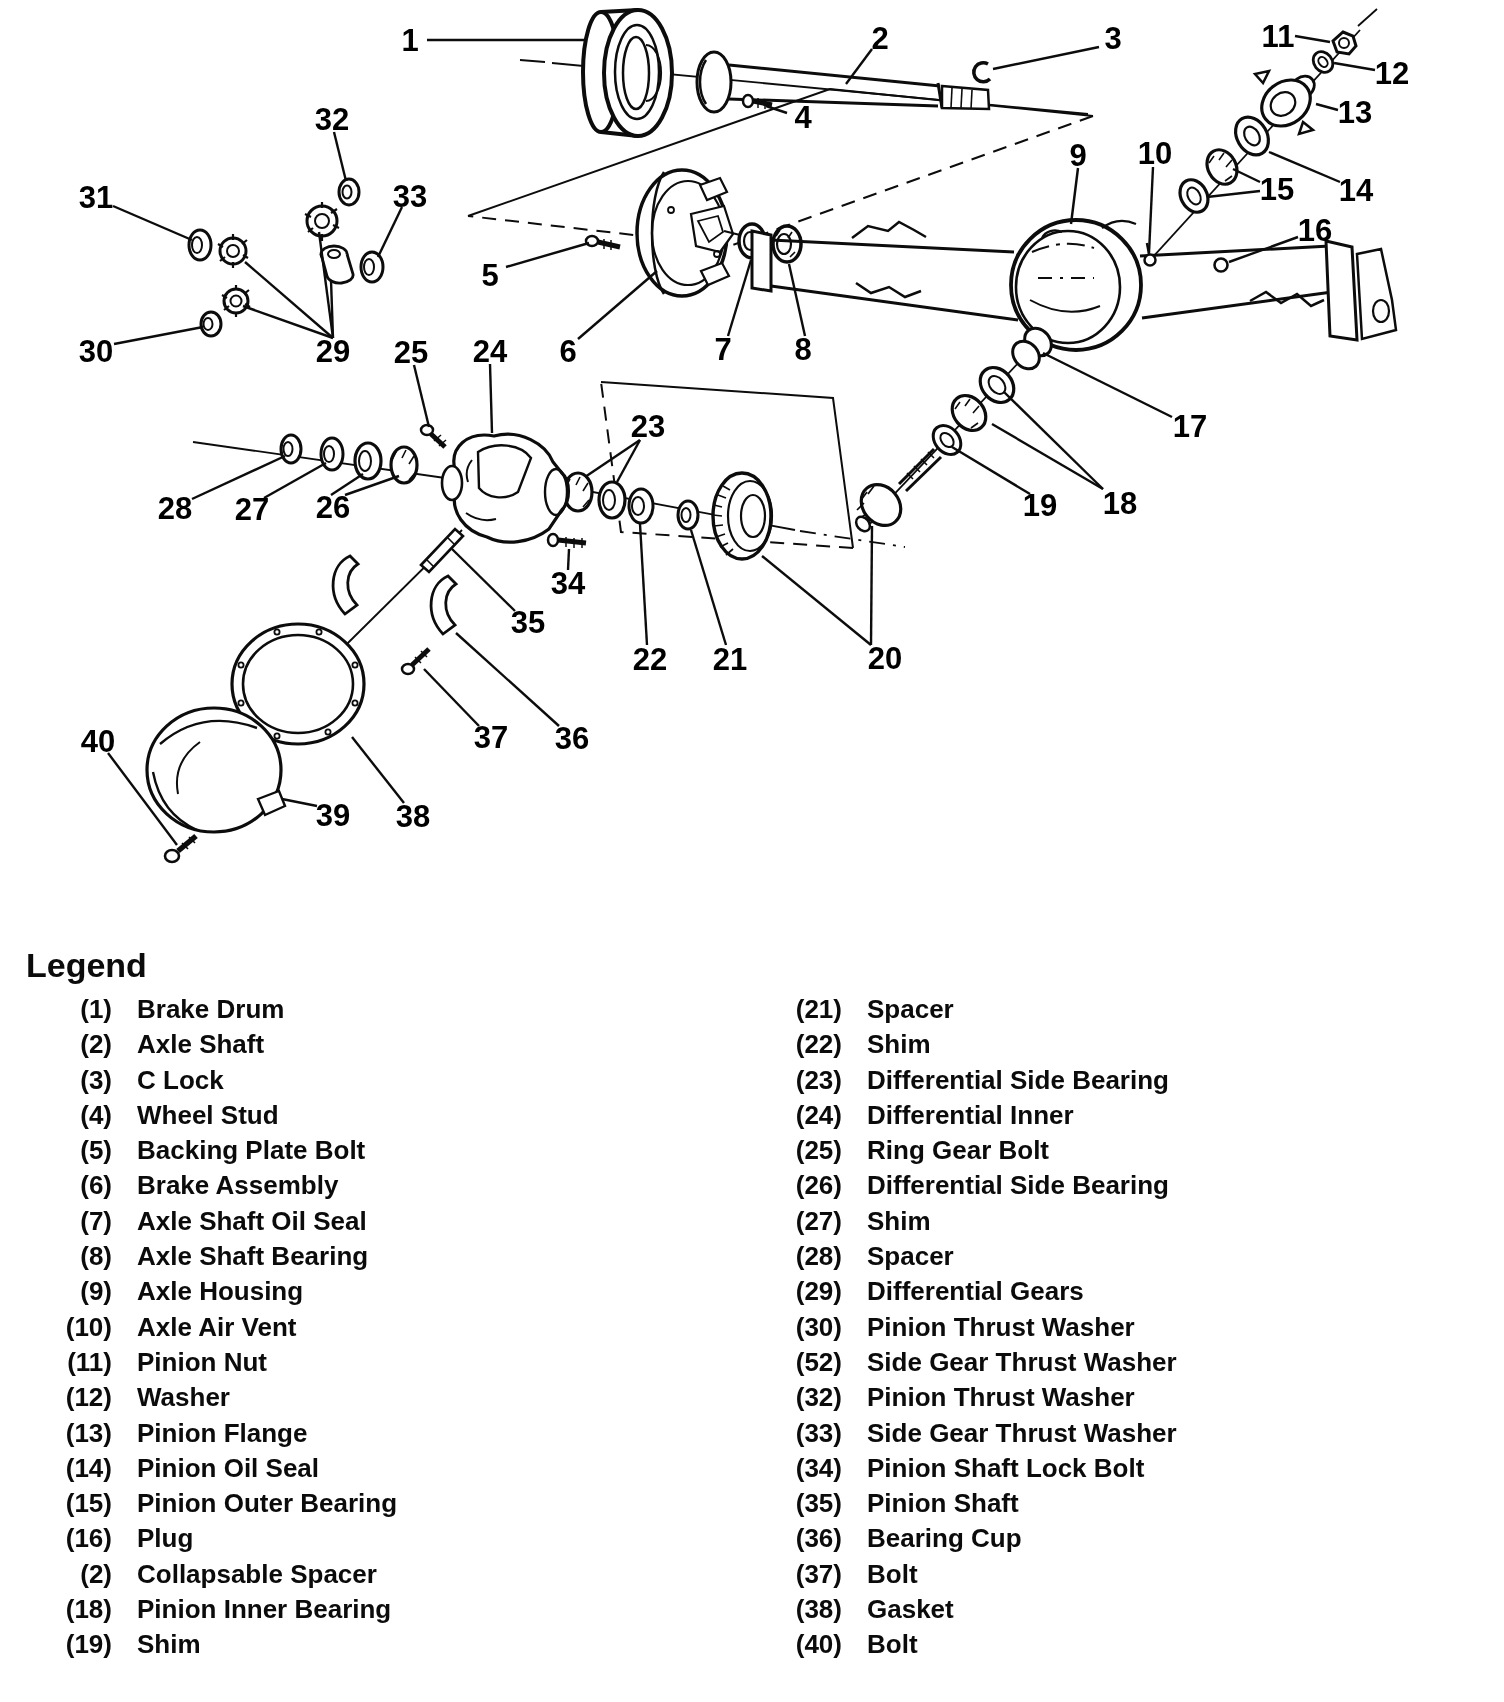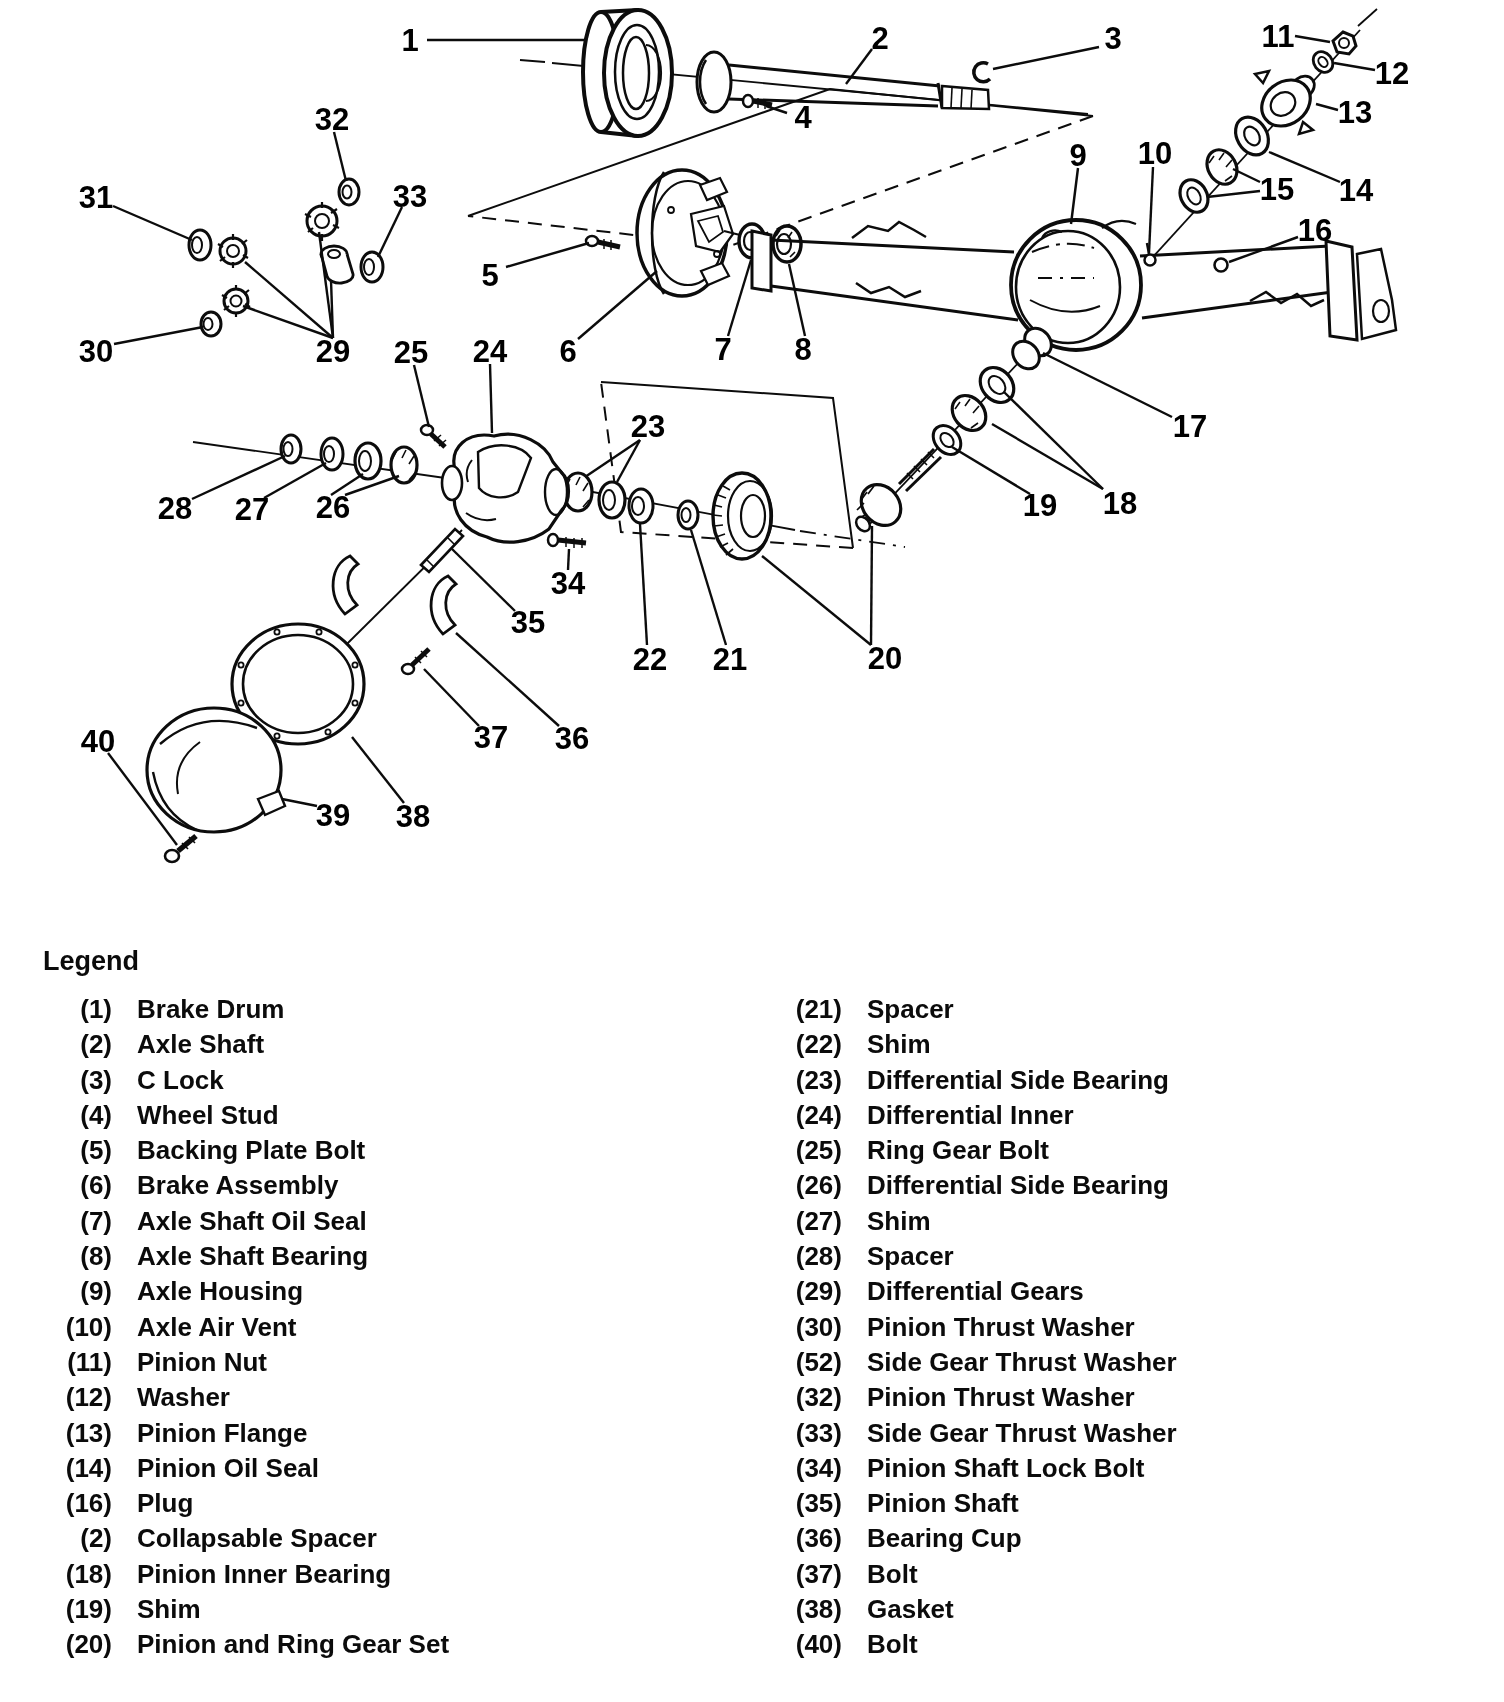--- a/index.html
+++ b/index.html
@@ -5,21 +5,21 @@
   html,body{margin:0;padding:0;background:#e8e8e8;}
   #page{position:relative;width:1504px;height:1702px;background:#ffffff;overflow:hidden;
         font-family:"Liberation Sans", sans-serif;color:#0b0b0b;}
   #diagram{position:absolute;left:0;top:0;}
   svg .ln{stroke:#0c0c0c;fill:none;}
   svg .solid{stroke:#0c0c0c;fill:#ffffff;}
   svg text.callout{font-family:"Liberation Sans",sans-serif;font-weight:700;font-size:31px;fill:#000;
         text-anchor:middle;dominant-baseline:central;}
   svg .leader{stroke:#0c0c0c;stroke-width:2.4;fill:none;}
   #legend-block{position:absolute;left:0;top:940px;width:1504px;}
-  #legend-title{position:absolute;left:43px;top:6px;font-size:27px;font-weight:700;}
+  #legend-title{position:absolute;left:26px;top:6px;font-size:34px;font-weight:700;}
   .legend-col{position:absolute;top:52px;font-size:26px;font-weight:700;line-height:35.3px;white-space:nowrap;}
   #legend-col-0{left:30px;}
   #legend-col-1{left:760px;}
   .legend-row{display:flex;}
   .legend-num{display:inline-block;width:82px;text-align:right;flex:0 0 82px;}
   .legend-lab{margin-left:25px;}
 </style>
 </head>
 <body>
 
@@ -550,39 +550,39 @@
         </div>
         <div class="legend-row">
           <span class="legend-num">(13)</span>
           <span class="legend-lab">Pinion Flange</span>
         </div>
         <div class="legend-row">
           <span class="legend-num">(14)</span>
           <span class="legend-lab">Pinion Oil Seal</span>
         </div>
         <div class="legend-row">
+          <span class="legend-num">(15)</span>
+          <span class="legend-lab">Pinion Outer Bearing</span>
+        </div>
+        <div class="legend-row">
           <span class="legend-num">(16)</span>
           <span class="legend-lab">Plug</span>
         </div>
         <div class="legend-row">
           <span class="legend-num">(2)</span>
           <span class="legend-lab">Collapsable Spacer</span>
         </div>
         <div class="legend-row">
           <span class="legend-num">(18)</span>
           <span class="legend-lab">Pinion Inner Bearing</span>
         </div>
         <div class="legend-row">
           <span class="legend-num">(19)</span>
           <span class="legend-lab">Shim</span>
         </div>
-        <div class="legend-row">
-          <span class="legend-num">(20)</span>
-          <span class="legend-lab">Pinion and Ring Gear Set</span>
-        </div>
       </div>
     <div id="legend-col-1" class="legend-col">
         <div class="legend-row">
           <span class="legend-num">(21)</span>
           <span class="legend-lab">Spacer</span>
         </div>
         <div class="legend-row">
           <span class="legend-num">(22)</span>
           <span class="legend-lab">Shim</span>
         </div>

